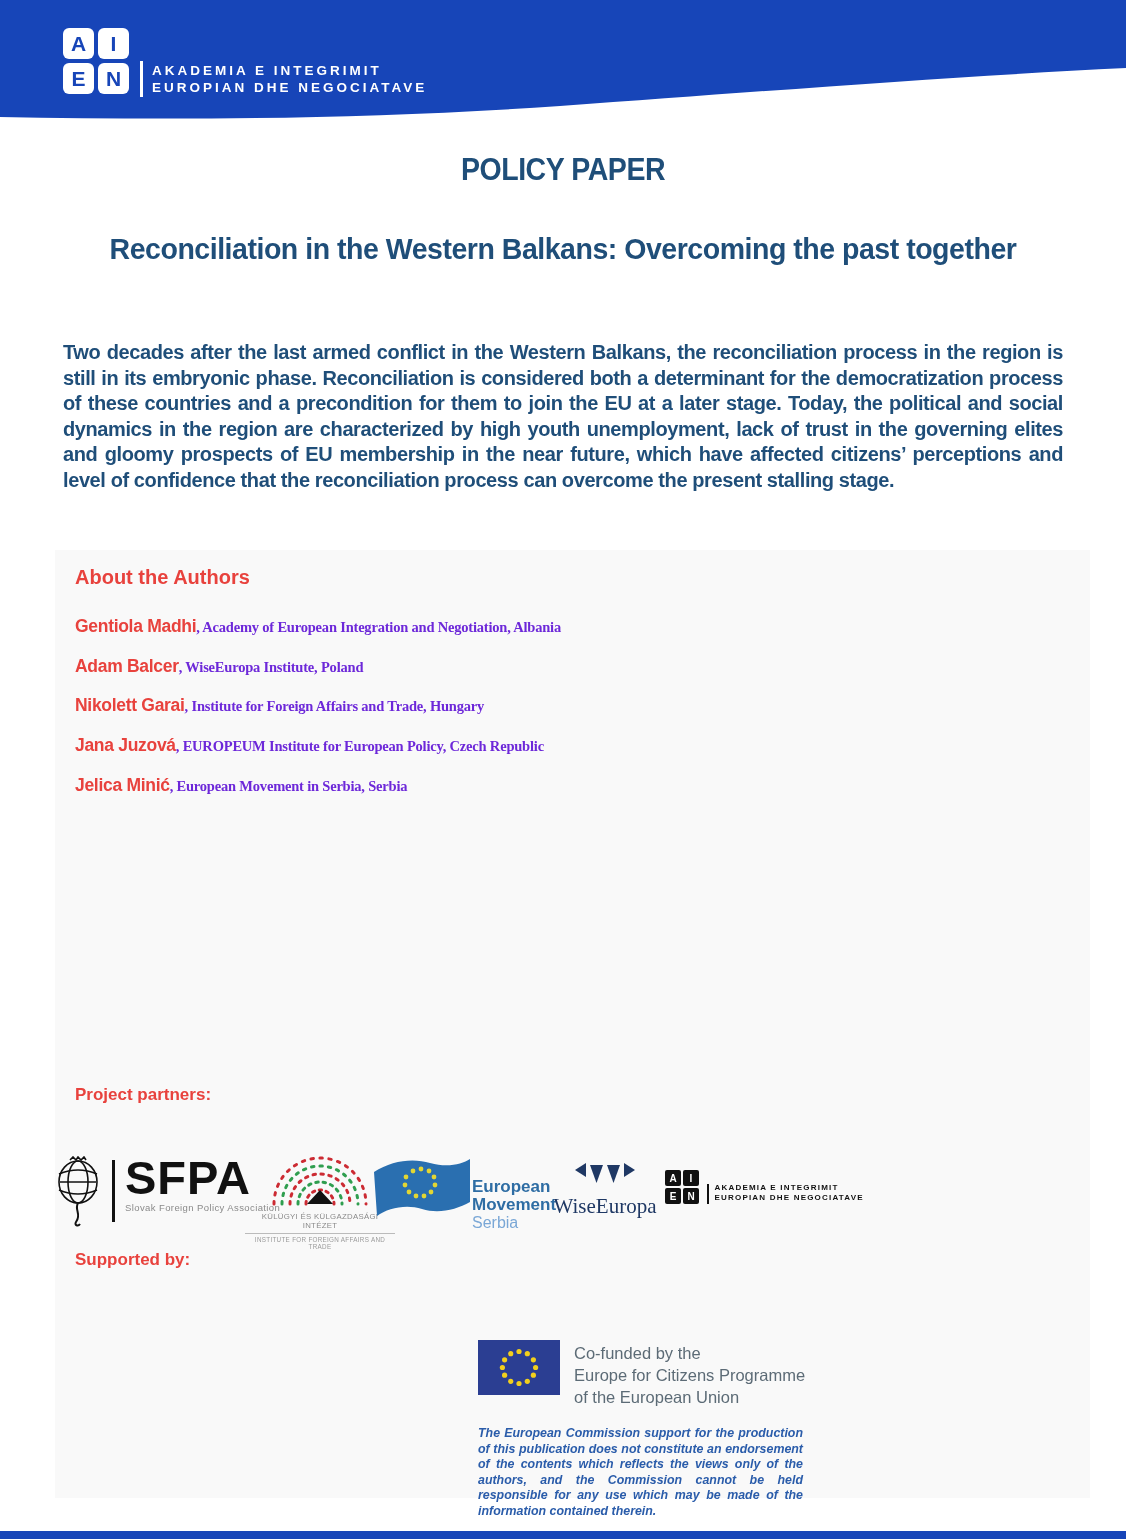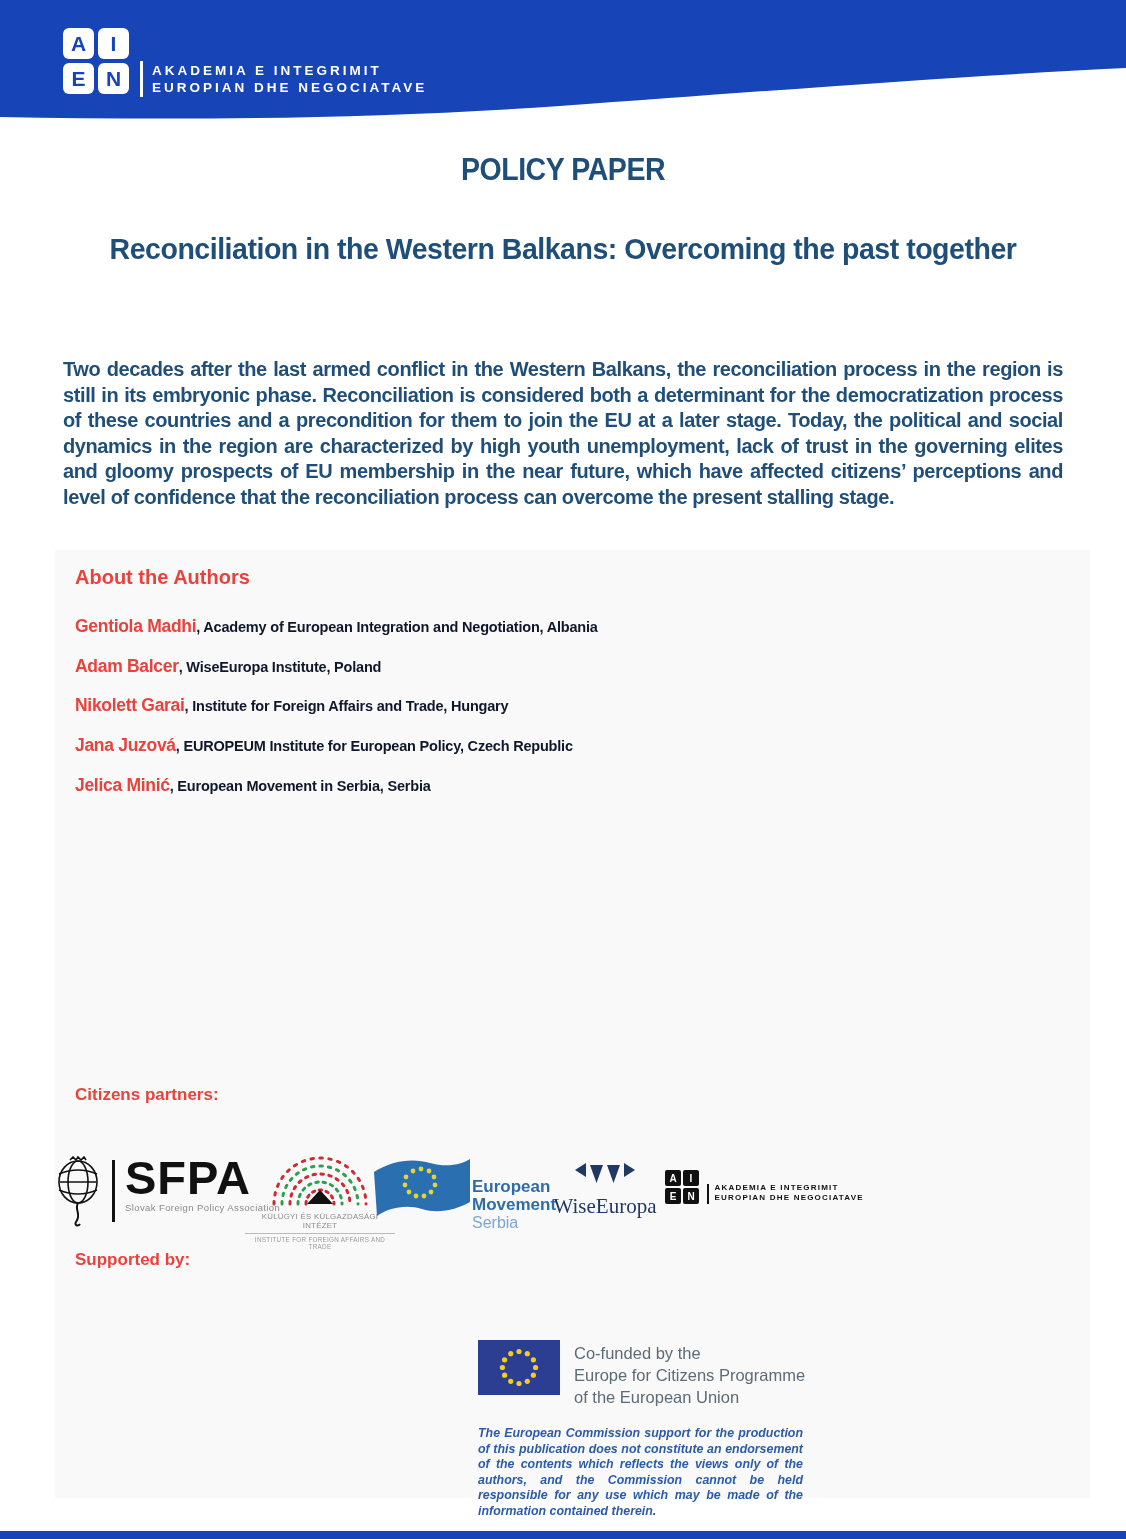--- a/index.html
+++ b/index.html
@@ -13,34 +13,34 @@
               color:#1745b8;font-weight:bold;font-size:21px;line-height:1;}
   .logo-sep{position:absolute;top:61px;left:140px;width:2.5px;height:36px;background:#fff;}
   .org-name{position:absolute;top:62px;left:152px;color:#fff;font-weight:bold;font-size:13.5px;
             letter-spacing:3px;line-height:17px;white-space:nowrap;}
 
   
   .kicker{position:absolute;top:152px;left:0;width:1126px;text-align:center;color:#1f4e79;
           font-size:31px;font-weight:bold;letter-spacing:-0.5px;transform:scaleX(0.92);}
   .doc-title{position:absolute;top:228px;left:63px;width:1000px;text-align:center;color:#1f4e79;
              font-size:30px;font-weight:bold;letter-spacing:-0.5px;line-height:42px;transform:scaleX(0.95);}
-  .abstract{position:absolute;top:357px;left:63px;width:1000px;text-align:justify;color:#1f4e79;
+  .abstract{position:absolute;top:340px;left:63px;width:1000px;text-align:justify;color:#1f4e79;
             font-size:20px;font-weight:bold;letter-spacing:-0.4px;line-height:25.5px;}
 
   
   .panel{position:absolute;top:550px;left:55px;width:1035px;height:948px;background:#f9f9f9;}
 
   .section-heading{position:absolute;color:#e8423d;font-weight:bold;white-space:nowrap;}
   .about-heading{top:566px;left:75px;font-size:20px;}
   .partners-heading{top:1085px;left:75px;font-size:17px;}
   .supported-heading{top:1250px;left:75px;font-size:17px;}
 
   .author-row{position:absolute;left:75px;white-space:nowrap;}
   .author-name{color:#e8423d;font-size:17.5px;font-weight:bold;letter-spacing:-0.3px;}
-  .author-aff{color:#0f172a;font-size:14.5px;font-weight:bold;letter-spacing:-0.2px;}
+  .author-aff{color:#6d28d9;font-size:14.5px;font-weight:bold;letter-spacing:-0.2px;font-family:Liberation Serif, serif;}
 
   
   .partners{position:absolute;top:1154px;left:40px;width:1050px;height:100px;}
   .sfpa{position:absolute;left:12px;top:2px;display:flex;align-items:flex-start;}
   .sfpa-line{width:3px;height:62px;background:#111;margin:4px 10px 0 8px;}
   .sfpa-name{color:#111;font-size:47px;font-weight:bold;line-height:44px;letter-spacing:1px;}
   .sfpa-sub{color:#8a8a8a;font-size:9.5px;letter-spacing:0.4px;margin-top:2px;}
   .kki{position:absolute;left:205px;top:0;width:150px;text-align:center;}
   .kki-l1{color:#8a8a8a;font-size:7.8px;letter-spacing:0.3px;margin-top:2px;border-bottom:1px solid #bbb;padding-bottom:3px;}
   .kki-l2{color:#9a9a9a;font-size:6.3px;letter-spacing:0.3px;margin-top:2px;}
@@ -110,21 +110,21 @@
   <div class="author-row" style="top:735px">
     <span class="author-name">Jana Juzová</span><span class="author-aff">, EUROPEUM Institute for European Policy, Czech Republic</span>
   </div>
   <div class="author-row" style="top:695px">
     <span class="author-name">Nikolett Garai</span><span class="author-aff">, Institute for Foreign Affairs and Trade, Hungary</span>
   </div>
   <div class="author-row" style="top:775px">
     <span class="author-name">Jelica Minić</span><span class="author-aff">, European Movement in Serbia, Serbia</span>
   </div>
 
-  <div class="section-heading partners-heading">Citizens partners:</div>
+  <div class="section-heading partners-heading">Project partners:</div>
 
   <div class="partners">
 
     <div class="sfpa">
       <svg width="52" height="72" viewBox="0 0 52 72">
         <g stroke="#111" fill="none" stroke-width="1.6">
           <ellipse cx="26" cy="26" rx="19" ry="21"></ellipse>
           <ellipse cx="26" cy="26" rx="10" ry="21"></ellipse>
           <path d="M7,18 Q26,10 45,18 M7,34 Q26,42 45,34 M8,26 H44"></path>
           <path d="M18,4 l3,-3 l3,3 l2,-3 l3,3 l3,-3 l2,3"></path>

